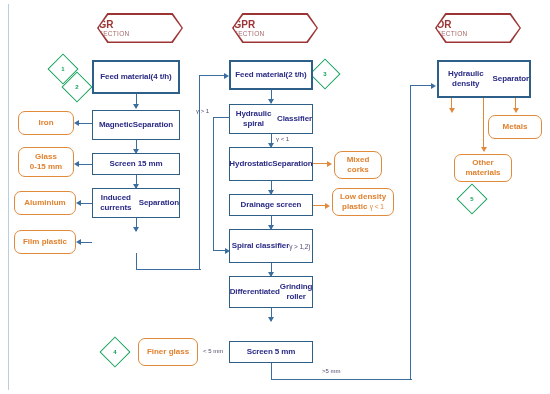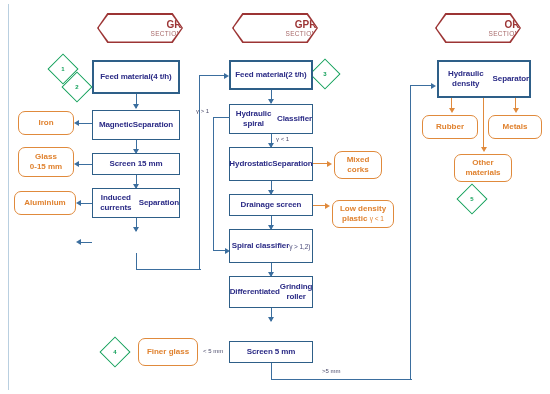--- a/index.html
+++ b/index.html
@@ -22,21 +22,21 @@
   .obox .tiny{font-weight:normal;font-size:6.5px;}
 
   
   .hex{position:absolute;box-sizing:border-box;
        display:flex;flex-direction:column;align-items:center;justify-content:center;
        color:#9c3434;text-align:center;
        clip-path:polygon(12% 0,88% 0,100% 50%,88% 100%,12% 100%,0 50%);
        background:#9c3434;}
   .hex .inner{width:calc(100% - 3px);height:calc(100% - 3px);background:#fff;
        clip-path:polygon(12% 0,88% 0,100% 50%,88% 100%,12% 100%,0 50%);
-       display:flex;flex-direction:column;align-items:flex-end;justify-content:center;}
+       display:flex;flex-direction:column;align-items:flex-start;justify-content:center;}
   .hex .t1{font-weight:bold;font-size:10px;color:#9c3434;line-height:11px;}
   .hex .t2{font-size:6.5px;color:#a86a6a;letter-spacing:0.3px;line-height:8px;}
 
   
   .dia{position:absolute;display:flex;align-items:center;justify-content:center;}
   .dia .sq{width:100%;height:100%;box-sizing:border-box;border:1.6px solid #12a05a;
        transform:rotate(45deg);background:#fff;}
   .dia .num{position:absolute;font-size:6px;color:#12a05a;font-weight:bold;}
 
   
@@ -132,20 +132,23 @@
   </div>
   <div class="ln lnh" style="left:79px;top:163.5px;width:13px;"></div>
   <div class="arw left" style="left:74px;top:161px;"></div>
 
   <div class="obox" style="left:14px;top:191px;width:62px;height:24px;">
     <span>Aluminium</span>
   </div>
   <div class="ln lnh" style="left:81px;top:202.5px;width:11px;"></div>
   <div class="arw left" style="left:76px;top:200px;"></div>
 
+  <div class="obox" style="left:14px;top:230px;width:62px;height:24px;">
+    <span>Film plastic</span>
+  </div>
   <div class="ln lnh" style="left:81px;top:241.5px;width:11px;"></div>
   <div class="arw left" style="left:76px;top:239px;"></div>
 
   <div class="ln lnv" style="left:135.5px;top:253px;height:17px;"></div>
   <div class="ln lnh" style="left:135.5px;top:269px;width:65px;"></div>
   <div class="ln lnv" style="left:199px;top:75px;height:195px;"></div>
   <div class="ln lnh" style="left:199px;top:75px;width:27px;"></div>
   <div class="arw right" style="left:224px;top:72.5px;"></div>
 
   <div class="dia" style="left:314px;top:63px;width:22px;height:22px;">
@@ -189,21 +192,21 @@
   </div>
 
   <div class="pbox" style="left:229px;top:194px;width:84px;height:22px;">
     <span>Drainage screen</span>
   </div>
   <div class="ln lnv" style="left:270.5px;top:216px;height:13px;"></div>
   <div class="arw down" style="left:268px;top:225px;"></div>
 
   <div class="lno" style="left:313px;top:205px;width:14px;height:1.4px;"></div>
   <div class="arwo" style="left:325px;top:202.5px;"></div>
-  <div class="obox" style="left:332px;top:200px;width:62px;height:28px;">
+  <div class="obox" style="left:332px;top:188px;width:62px;height:28px;">
     <span>Low density</span>
     <span><span>plastic</span> <span class="tiny">γ &lt; 1</span></span>
   </div>
 
   <div class="pbox" style="left:229px;top:229px;width:84px;height:34px;">
     <span>Spiral classifier</span>
     <span class="sub">γ &gt; 1,2)</span>
   </div>
   <div class="ln lnv" style="left:270.5px;top:263px;height:13px;"></div>
   <div class="arw down" style="left:268px;top:272px;"></div>
@@ -235,23 +238,20 @@
   <div class="ln lnh" style="left:410px;top:85px;width:23px;"></div>
   <div class="arw right" style="left:431px;top:82.5px;"></div>
 
   <div class="pbox" style="left:437px;top:60px;width:94px;height:38px;border-width:2px;">
     <span>Hydraulic density</span>
     <span>Separator</span>
   </div>
 
   <div class="lno" style="left:451px;top:98px;width:1.4px;height:13px;"></div>
   <div class="arwo down" style="left:448.5px;top:108px;"></div>
-  <div class="obox" style="left:422px;top:115px;width:56px;height:24px;">
-    <span>Rubber</span>
-  </div>
 
   <div class="lno" style="left:515px;top:98px;width:1.4px;height:13px;"></div>
   <div class="arwo down" style="left:512.5px;top:108px;"></div>
   <div class="obox" style="left:488px;top:115px;width:54px;height:24px;">
     <span>Metals</span>
   </div>
 
   <div class="lno" style="left:483px;top:98px;width:1.4px;height:52px;"></div>
   <div class="arwo down" style="left:480.5px;top:147px;"></div>
   <div class="obox" style="left:454px;top:154px;width:58px;height:28px;">

